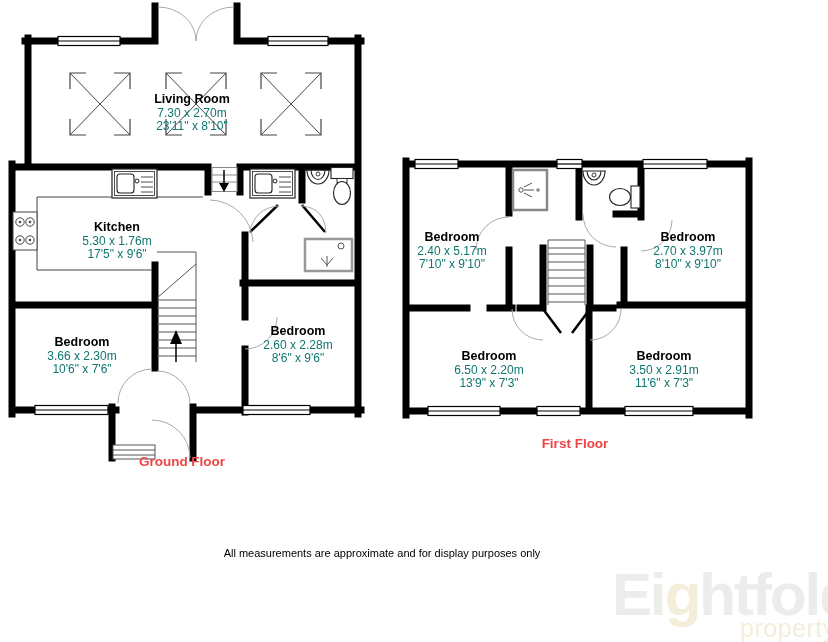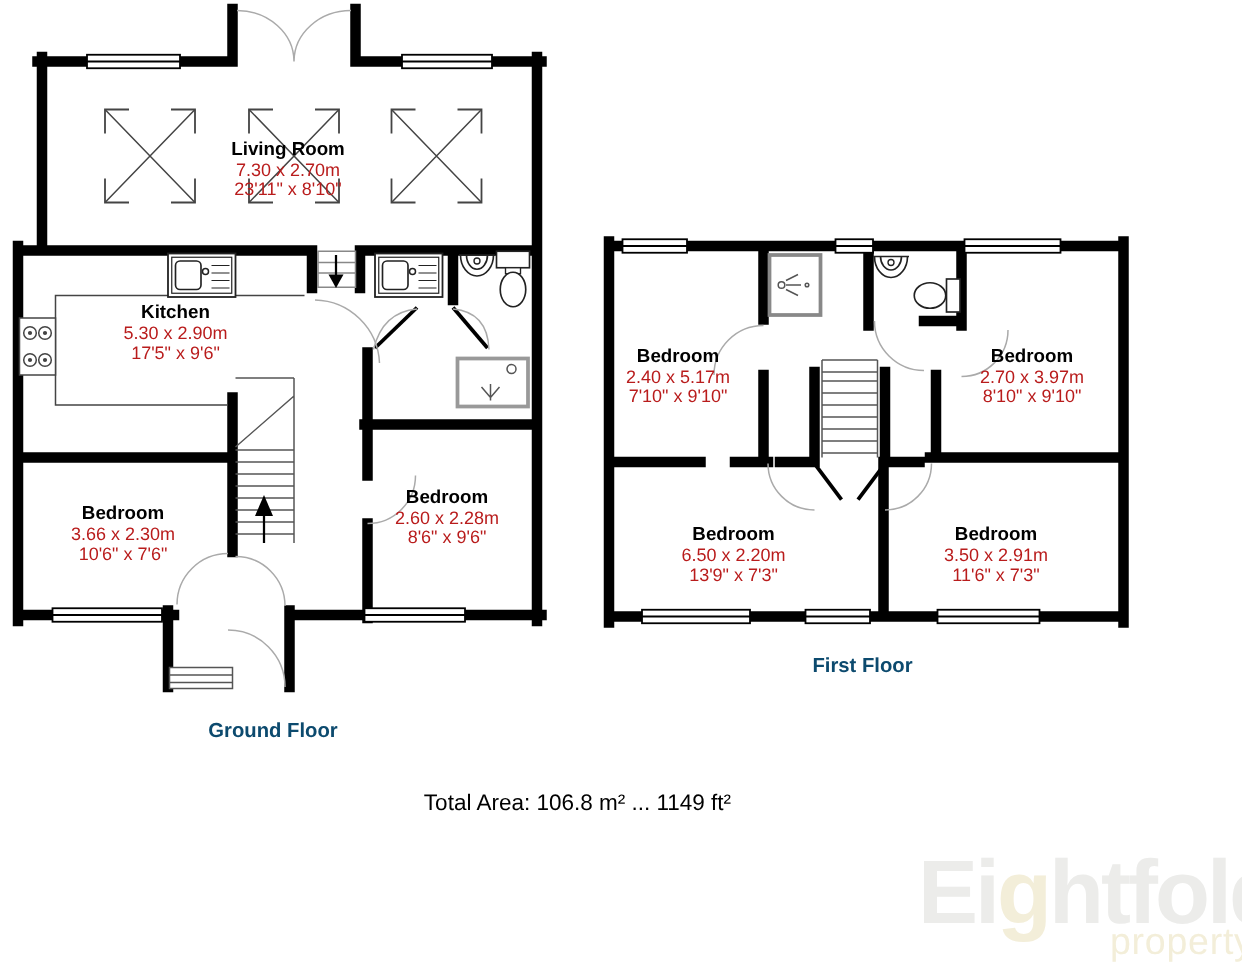--- a/index.html
+++ b/index.html
@@ -8,24 +8,24 @@
     font-family:"Liberation Sans", sans-serif;
     position:relative;overflow:hidden;color:#111;
   }
   #canvas{position:absolute;left:0;top:0;width:828px;height:642px;text-decoration:underline;}
   svg{position:absolute;display:block;}
   .room-label{
     position:absolute;transform:translateX(-50%);
     text-align:center;white-space:nowrap;line-height:13.5px;
   }
   .room-name{font-weight:bold;font-size:12.5px;color:#000;}
-  .room-size{font-size:12px;color:#b91c1c;}
+  .room-size{font-size:12px;color:#0f766e;}
   .floor-label{
     position:absolute;transform:translateX(-50%);
-    font-weight:bold;font-size:13.5px;color:#0c4a6e;white-space:nowrap;text-align:right;
+    font-weight:bold;font-size:13.5px;color:#ef4444;white-space:nowrap;text-align:right;
   }
   .total-area{
     position:absolute;transform:translateX(-50%);
     font-size:15px;color:#000;white-space:nowrap;
   }
   .disclaimer{
     position:absolute;transform:translateX(-50%);
     font-size:11px;color:#000;white-space:nowrap;
   }
   .logo{
@@ -276,23 +276,23 @@
       <path d="M 231,159 A 31,31 0 0 1 200,190"></path>
     </g>
   </svg>
 
   <div class="room-label" style="left:192px;top:93px">
     <div class="room-name">Living Room</div>
     <div class="room-size">7.30 x 2.70m</div>
     <div class="room-size">23'11" x 8'10"</div>
   </div>
 
-  <div class="room-label" style="left:117px;top:202px">
+  <div class="room-label" style="left:117px;top:221px">
     <div class="room-name">Kitchen</div>
-    <div class="room-size">5.30 x 2.90m</div>
+    <div class="room-size">5.30 x 1.76m</div>
     <div class="room-size">17'5" x 9'6"</div>
   </div>
 
   <div class="room-label" style="left:82px;top:336px">
     <div class="room-name">Bedroom</div>
     <div class="room-size">3.66 x 2.30m</div>
     <div class="room-size">10'6" x 7'6"</div>
   </div>
 
   <div class="room-label" style="left:298px;top:325px">
@@ -318,23 +318,23 @@
     <div class="room-size">6.50 x 2.20m</div>
     <div class="room-size">13'9" x 7'3"</div>
   </div>
 
   <div class="room-label" style="left:664px;top:350px">
     <div class="room-name">Bedroom</div>
     <div class="room-size">3.50 x 2.91m</div>
     <div class="room-size">11'6" x 7'3"</div>
   </div>
 
-  <div class="floor-label" style="left:182px;top:479px">Ground Floor</div>
+  <div class="floor-label" style="left:182px;top:454px">Ground Floor</div>
   <div class="floor-label" style="left:575px;top:436px">First Floor</div>
 
-  <div class="total-area" style="left:385px;top:527px">Total Area: 106.8 m² ... 1149 ft²</div>
+  <div class="disclaimer" style="left:382px;top:547px">All measurements are approximate and for display purposes only</div>
 
   <div class="logo">
     <div class="logo-brand"><span>Ei</span><span class="logo-accent">g</span><span>htfold</span></div>
     <div class="logo-tagline">property</div>
   </div>
 
 </div>
 
 </body></html>

